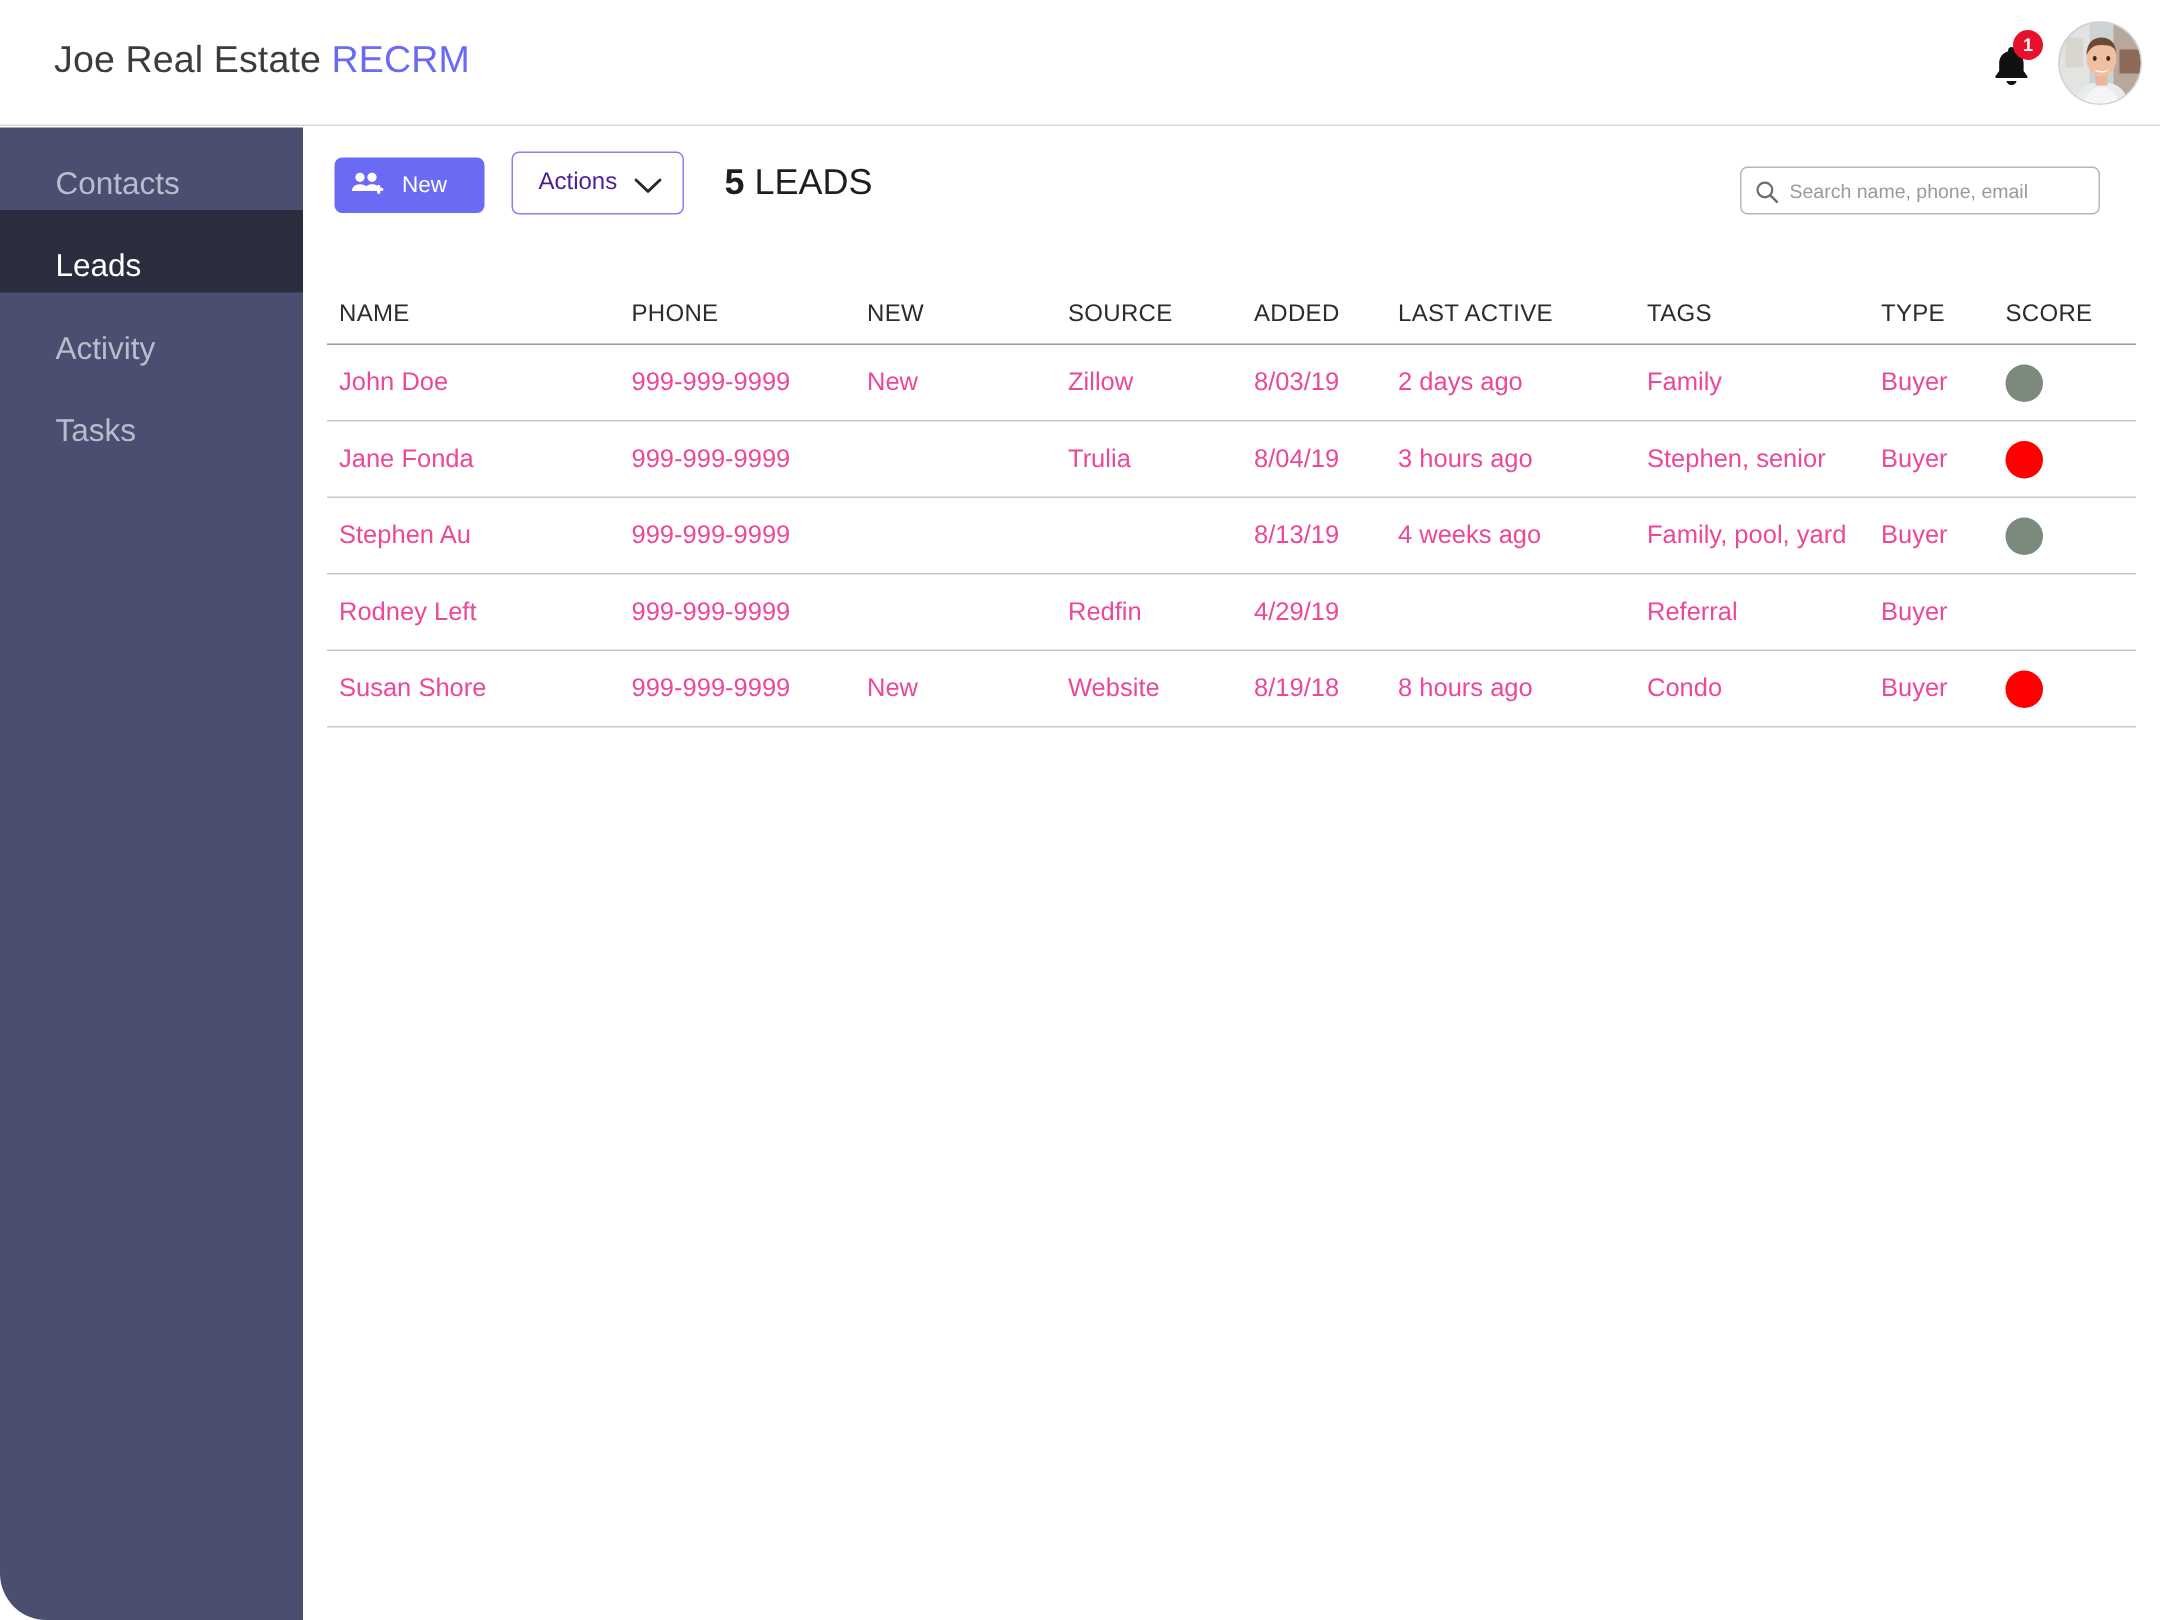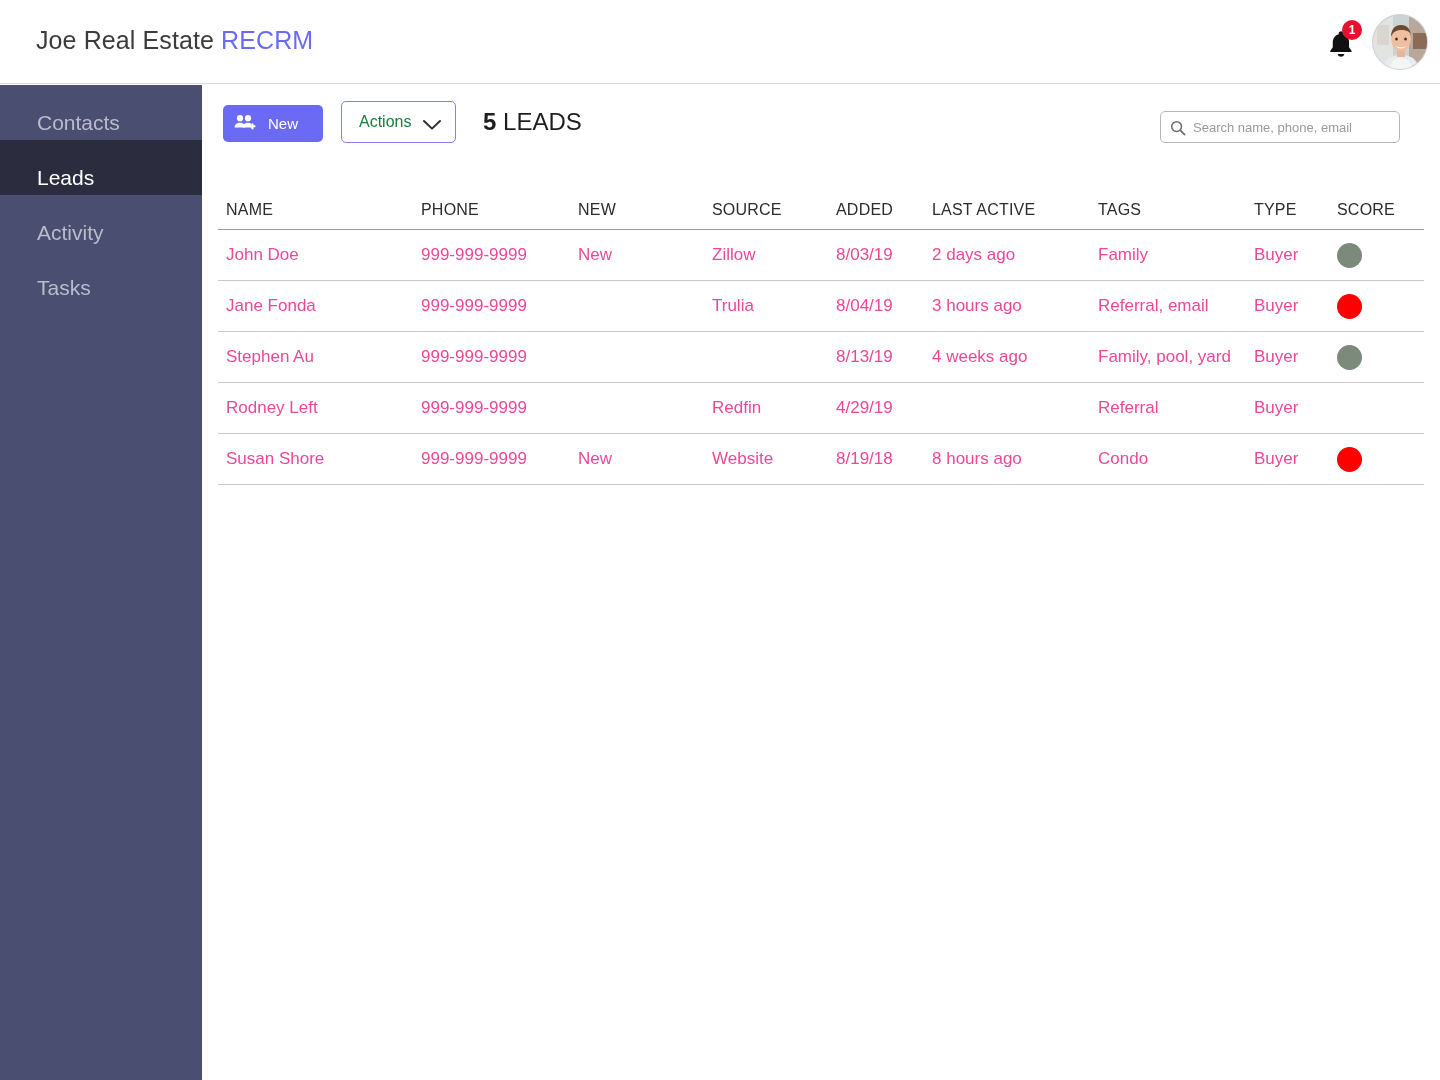--- a/index.html
+++ b/index.html
@@ -10,20 +10,21 @@
     font-family: "Liberation Sans", sans-serif;
     -webkit-font-smoothing: antialiased;
   }
 
   #app {
     position: relative;
     width: 1440px;
     height: 1080px;
     overflow: hidden;
     background: #ffffff;
+    border-radius: 31px;
   }
 
   
   .topbar {
     position: absolute;
     left: 0; top: 0;
     width: 1440px; height: 84px;
     background: #ffffff;
     border-bottom: 1px solid #d8d8d8;
   }
@@ -119,21 +120,21 @@
   .btn-new .ico { position: absolute; left: 11px; top: 9px; }
   .btn-new .lbl { position: absolute; left: 45px; top: 0; line-height: 37px; }
 
   .btn-actions {
     position: absolute;
     left: 139px; top: 16px;
     width: 115px; height: 42px;
     background: #ffffff;
     border: 1px solid #8282f0;
     border-radius: 5px;
-    color: #15803d;
+    color: #4c1d95;
     font-size: 16px;
     font-family: "Liberation Sans", sans-serif;
     cursor: pointer;
     padding: 0;
   }
   .btn-actions .lbl { position: absolute; left: 17px; top: 0; line-height: 40px; }
   .btn-actions .chev { position: absolute; left: 80px; top: 15px; }
 
   .count {
     position: absolute;
@@ -343,21 +344,21 @@
           </div>
       </div>
 
       <div class="trow">
         <div class="cell c-name">Jane Fonda</div>
         <div class="cell c-phone">999-999-9999</div>
         <div class="cell c-new"></div>
         <div class="cell c-source">Trulia</div>
         <div class="cell c-added">8/04/19</div>
         <div class="cell c-active">3 hours ago</div>
-        <div class="cell c-tags">Referral, email</div>
+        <div class="cell c-tags">Stephen, senior</div>
         <div class="cell c-type">Buyer</div>
         <div class="cell c-score">
             <span class="dot" style="background: rgb(254, 0, 0);"></span>
           </div>
       </div>
 
       <div class="trow">
         <div class="cell c-name">Stephen Au</div>
         <div class="cell c-phone">999-999-9999</div>
         <div class="cell c-new"></div>

